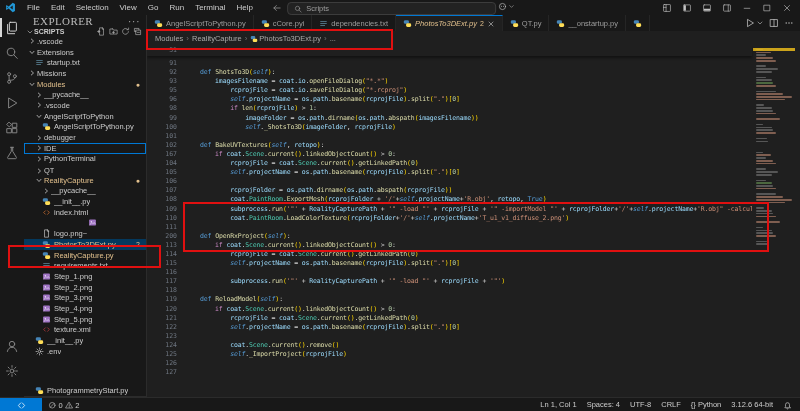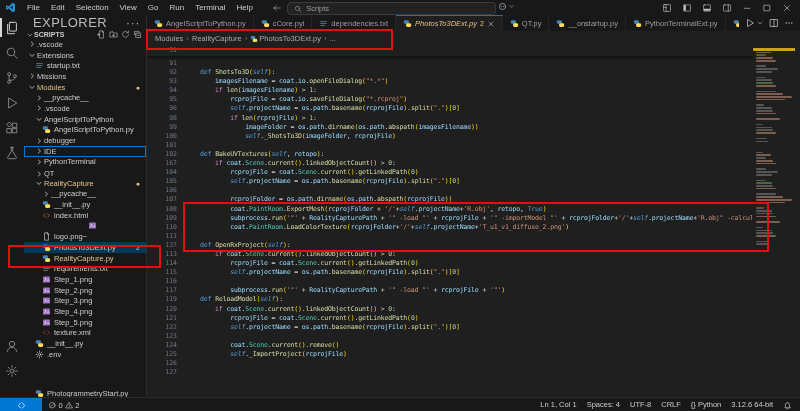--- a/index.html
+++ b/index.html
@@ -29,21 +29,21 @@
   
   #activitybar{width:24px;background:#181818;display:flex;flex-direction:column;align-items:center;flex:none;}
   .ab-item{width:24px;height:25px;display:flex;align-items:center;justify-content:center;color:#868686;position:relative;}
   .ab-item.active{color:#d7d7d7;}
   .ab-item.active::before{content:"";position:absolute;left:0;top:3px;bottom:3px;width:1.5px;background:#d7d7d7;}
   .ab-item .ic{width:14px;height:14px;stroke-width:1.1;}
   #ab-bottom{margin-top:auto;margin-bottom:14px;display:flex;flex-direction:column;align-items:center;}
 
   
   #sidebar{width:122px;background:#181818;border-right:1px solid #2b2b2b;flex:none;display:flex;flex-direction:column;overflow:hidden;}
-  #sidebar-header{height:16px;display:flex;align-items:flex-end;padding:0 6px 0 9px;color:#bbbbbb;font-size:13px;letter-spacing:.4px;}
+  #sidebar-header{height:16px;display:flex;align-items:flex-end;padding:0 6px 0 9px;color:#bbbbbb;font-size:11px;letter-spacing:.4px;font-family:Liberation Serif, serif;}
   #sidebar-header .more{margin-left:auto;color:#aaa;}
   #section-header{height:12px;display:flex;align-items:center;padding:0 4px 0 2px;font-size:7px;font-weight:bold;color:#cccccc;}
   #section-header .ic{width:8px;height:8px;}
   #section-actions{margin-left:auto;display:flex;gap:3px;color:#bdbdbd;}
   #section-actions .ic{width:9px;height:9px;stroke-width:1.1;}
   #tree{flex:none;}
   .trow{height:10.7px;display:flex;align-items:center;font-size:7.5px;color:#cccccc;white-space:nowrap;position:relative;}
   .trow .chev{width:8px;height:8px;flex:none;color:#c5c5c5;margin-right:1px;}
   .trow .chev.open{transform:rotate(90deg);}
   .trow .ficon{width:9px;height:9px;flex:none;margin-right:3px;}
@@ -553,27 +553,20 @@
                 <rect x="1.5" y="2" width="9" height="6.5" rx="2.5" fill="#4584b6" stroke="none"></rect>
                 <rect x="5.5" y="7.5" width="9" height="6.5" rx="2.5" fill="#ffde57" stroke="none"></rect>
               </svg>
               <span class="tlabel">__onstartup.py</span>
             </div>
             <div class="tab">
               <svg class="ic ficon ficon" viewBox="0 0 16 16">
                 <rect x="1.5" y="2" width="9" height="6.5" rx="2.5" fill="#4584b6" stroke="none"></rect>
                 <rect x="5.5" y="7.5" width="9" height="6.5" rx="2.5" fill="#ffde57" stroke="none"></rect>
               </svg>
-              <span class="tlabel">PythonTerminalExt.py</span>
-            </div>
-            <div class="tab">
-              <svg class="ic ficon ficon" viewBox="0 0 16 16">
-                <rect x="1.5" y="2" width="9" height="6.5" rx="2.5" fill="#4584b6" stroke="none"></rect>
-                <rect x="5.5" y="7.5" width="9" height="6.5" rx="2.5" fill="#ffde57" stroke="none"></rect>
-              </svg>
             </div>
           </div>
         <div id="tab-actions">
             <svg class="ic " viewBox="0 0 16 16">
               <path d="M4.5 2.5l9 5.5-9 5.5z"></path>
             </svg>
             <svg class="ic small" viewBox="0 0 16 16">
               <path d="M4 6l4 4 4-4"></path>
             </svg>
             <svg class="ic " viewBox="0 0 16 16">
@@ -612,24 +605,20 @@
             </div>
             <div class="code-line">
               <span class="gut">92</span>
               <span class="lc"><span class="tk-txt">    </span><span class="tk-kw">def </span><span class="tk-fn">ShotsTo3D</span><span class="tk-p">(</span><span class="tk-self">self</span><span class="tk-p">)</span><span class="tk-txt">:</span></span>
             </div>
             <div class="code-line">
               <span class="gut">93</span>
               <span class="lc"><span class="tk-txt">        </span><span class="tk-var">imagesFilename</span><span class="tk-op"> = </span><span class="tk-var">coat</span><span class="tk-txt">.</span><span class="tk-var">io</span><span class="tk-txt">.</span><span class="tk-fn">openFileDialog</span><span class="tk-p">(</span><span class="tk-str">"*.*"</span><span class="tk-p">)</span></span>
             </div>
             <div class="code-line">
-              <span class="gut">94</span>
-              <span class="lc"><span class="tk-txt">        </span><span class="tk-ctrl">if </span><span class="tk-fn">len</span><span class="tk-p">(</span><span class="tk-var">imagesFilename</span><span class="tk-p">)</span><span class="tk-op"> &gt; </span><span class="tk-num">1</span><span class="tk-txt">:</span></span>
-            </div>
-            <div class="code-line">
               <span class="gut">95</span>
               <span class="lc"><span class="tk-txt">            </span><span class="tk-var">rcprojFile</span><span class="tk-op"> = </span><span class="tk-var">coat</span><span class="tk-txt">.</span><span class="tk-var">io</span><span class="tk-txt">.</span><span class="tk-fn">saveFileDialog</span><span class="tk-p">(</span><span class="tk-str">"*.rcproj"</span><span class="tk-p">)</span></span>
             </div>
             <div class="code-line">
               <span class="gut">96</span>
               <span class="lc"><span class="tk-txt">            </span><span class="tk-self">self</span><span class="tk-txt">.</span><span class="tk-var">projectName</span><span class="tk-op"> = </span><span class="tk-var">os</span><span class="tk-txt">.</span><span class="tk-var">path</span><span class="tk-txt">.</span><span class="tk-fn">basename</span><span class="tk-p">(</span><span class="tk-var">rcprojFile</span><span class="tk-p">)</span><span class="tk-txt">.</span><span class="tk-fn">split</span><span class="tk-p">(</span><span class="tk-str">"."</span><span class="tk-p">)[</span><span class="tk-num">0</span><span class="tk-p">]</span></span>
             </div>
             <div class="code-line">
               <span class="gut">98</span>
               <span class="lc"><span class="tk-txt">            </span><span class="tk-ctrl">if </span><span class="tk-fn">len</span><span class="tk-p">(</span><span class="tk-var">rcprojFile</span><span class="tk-p">)</span><span class="tk-op"> &gt; </span><span class="tk-num">1</span><span class="tk-txt">:</span></span>
@@ -680,21 +669,21 @@
             </div>
             <div class="code-line">
               <span class="gut">110</span>
               <span class="lc"><span class="tk-txt">            </span><span class="tk-var">coat</span><span class="tk-txt">.</span><span class="tk-cls">PaintRoom</span><span class="tk-txt">.</span><span class="tk-fn">LoadColorTexture</span><span class="tk-p">(</span><span class="tk-var">rcprojFolder</span><span class="tk-op">+</span><span class="tk-str">'/'</span><span class="tk-op">+</span><span class="tk-self">self</span><span class="tk-txt">.</span><span class="tk-var">projectName</span><span class="tk-op">+</span><span class="tk-str">'T_u1_v1_diffuse_2.png'</span><span class="tk-p">)</span></span>
             </div>
             <div class="code-line">
               <span class="gut">111</span>
               <span class="lc"></span>
             </div>
             <div class="code-line">
-              <span class="gut">137</span>
+              <span class="gut">200</span>
               <span class="lc"><span class="tk-txt">    </span><span class="tk-kw">def </span><span class="tk-fn">OpenRxProject</span><span class="tk-p">(</span><span class="tk-self">self</span><span class="tk-p">)</span><span class="tk-txt">:</span></span>
             </div>
             <div class="code-line">
               <span class="gut">113</span>
               <span class="lc"><span class="tk-txt">        </span><span class="tk-ctrl">if </span><span class="tk-var">coat</span><span class="tk-txt">.</span><span class="tk-cls">Scene</span><span class="tk-txt">.</span><span class="tk-fn">current</span><span class="tk-p">()</span><span class="tk-txt">.</span><span class="tk-fn">linkedObjectCount</span><span class="tk-p">()</span><span class="tk-op"> &gt; </span><span class="tk-num">0</span><span class="tk-txt">:</span></span>
             </div>
             <div class="code-line">
               <span class="gut">114</span>
               <span class="lc"><span class="tk-txt">            </span><span class="tk-var">rcprojFile</span><span class="tk-op"> = </span><span class="tk-var">coat</span><span class="tk-txt">.</span><span class="tk-cls">Scene</span><span class="tk-txt">.</span><span class="tk-fn">current</span><span class="tk-p">()</span><span class="tk-txt">.</span><span class="tk-fn">getLinkedPath</span><span class="tk-p">(</span><span class="tk-num">0</span><span class="tk-p">)</span></span>
             </div>
@@ -702,20 +691,24 @@
               <span class="gut">115</span>
               <span class="lc"><span class="tk-txt">            </span><span class="tk-self">self</span><span class="tk-txt">.</span><span class="tk-var">projectName</span><span class="tk-op"> = </span><span class="tk-var">os</span><span class="tk-txt">.</span><span class="tk-var">path</span><span class="tk-txt">.</span><span class="tk-fn">basename</span><span class="tk-p">(</span><span class="tk-var">rcprojFile</span><span class="tk-p">)</span><span class="tk-txt">.</span><span class="tk-fn">split</span><span class="tk-p">(</span><span class="tk-str">"."</span><span class="tk-p">)[</span><span class="tk-num">0</span><span class="tk-p">]</span></span>
             </div>
             <div class="code-line">
               <span class="gut">116</span>
               <span class="lc"></span>
             </div>
             <div class="code-line">
               <span class="gut">117</span>
               <span class="lc"><span class="tk-txt">            </span><span class="tk-var">subprocess</span><span class="tk-txt">.</span><span class="tk-fn">run</span><span class="tk-p">(</span><span class="tk-str">'"'</span><span class="tk-op"> + </span><span class="tk-var">RealityCapturePath</span><span class="tk-op"> + </span><span class="tk-str">'" -load "'</span><span class="tk-op"> + </span><span class="tk-var">rcprojFile</span><span class="tk-op"> + </span><span class="tk-str">'"'</span><span class="tk-p">)</span></span>
+            </div>
+            <div class="code-line">
+              <span class="gut">118</span>
+              <span class="lc"></span>
             </div>
             <div class="code-line">
               <span class="gut">119</span>
               <span class="lc"><span class="tk-txt">    </span><span class="tk-kw">def </span><span class="tk-fn">ReloadModel</span><span class="tk-p">(</span><span class="tk-self">self</span><span class="tk-p">)</span><span class="tk-txt">:</span></span>
             </div>
             <div class="code-line">
               <span class="gut">120</span>
               <span class="lc"><span class="tk-txt">        </span><span class="tk-ctrl">if </span><span class="tk-var">coat</span><span class="tk-txt">.</span><span class="tk-cls">Scene</span><span class="tk-txt">.</span><span class="tk-fn">current</span><span class="tk-p">()</span><span class="tk-txt">.</span><span class="tk-fn">linkedObjectCount</span><span class="tk-p">()</span><span class="tk-op"> &gt; </span><span class="tk-num">0</span><span class="tk-txt">:</span></span>
             </div>
             <div class="code-line">

